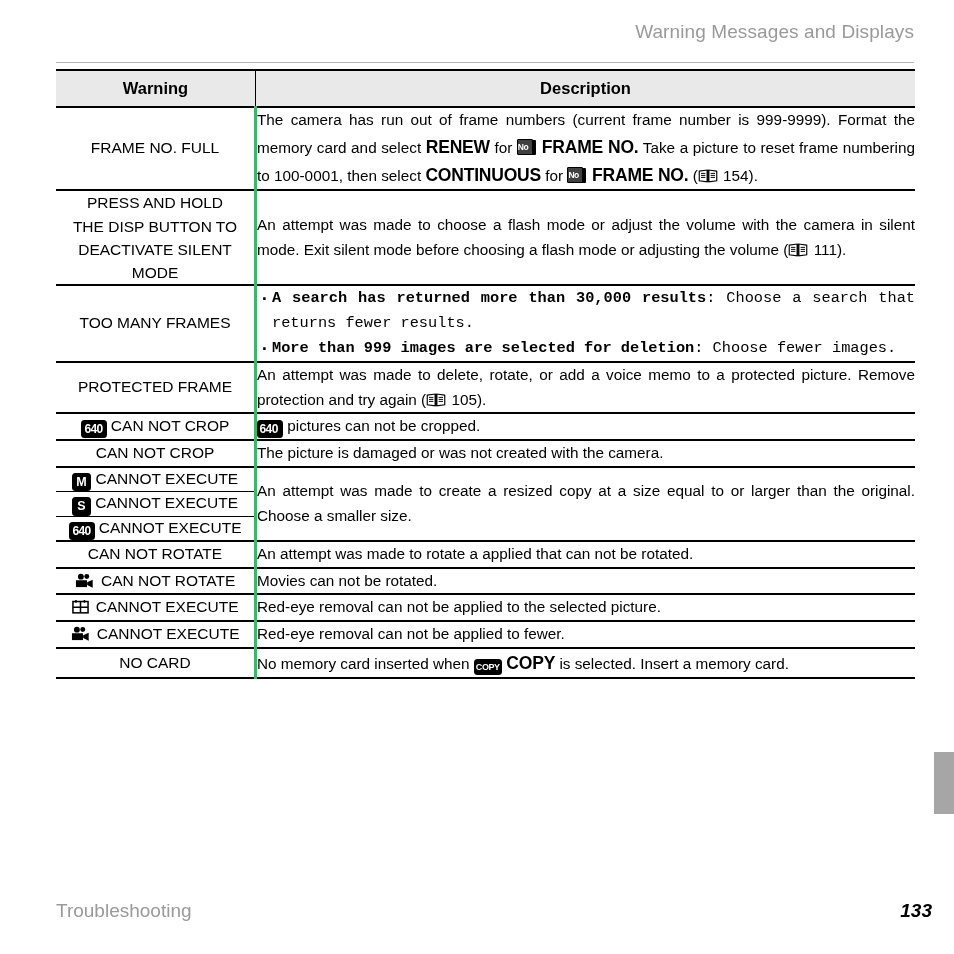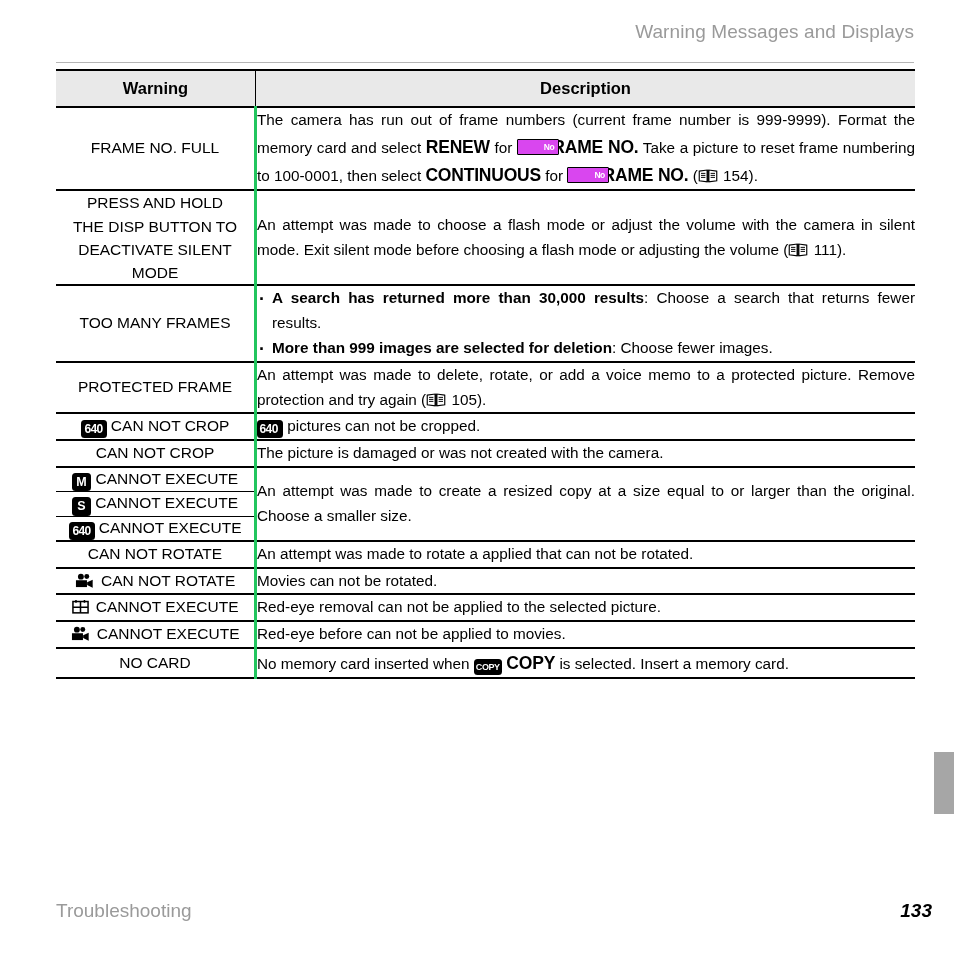--- a/index.html
+++ b/index.html
@@ -101,20 +101,21 @@
     font-weight: bold;
     font-size: 17.5px;
     letter-spacing: -0.2px;
   }
 
   
   .bullets {
     margin: 0;
     padding: 0;
     list-style: none;
+    font-family: Liberation Mono, monospace;
   }
   .bullets li {
     position: relative;
     padding-left: 15px;
     line-height: 1.62;
     text-align: justify;
     text-align-last: left;
   }
   .bullets li:before {
     content: "\00B7";
@@ -169,30 +170,29 @@
     position: absolute;
     right: 0; top: 1px;
     width: 16px; height: 15px;
     background: #000;
     border-radius: 1px;
   }
   .icon-frameno .fn-front {
     position: absolute;
     left: 0; top: 0;
     width: 14px; height: 14px;
-    background: #d946ef;
+    background: #404040;
     border: 1.5px solid #000;
     border-radius: 1px;
     color: #fff;
     font-size: 8.5px;
     font-weight: bold;
     line-height: 14px;
     text-align: center;
     letter-spacing: -0.5px;
-    padding-left: 26px;
   }
 
   
   .icon-book {
     display: inline-block;
     width: 20px;
     height: 14px;
     vertical-align: -2px;
     margin-right: 1px;
   }
@@ -337,21 +337,21 @@
           </svg><span> CANNOT EXECUTE</span></td>
         <td class="desc-cell rule-thick"><span>Red-eye removal can not be applied to the selected picture.</span></td>
       </tr>
       <tr>
         <td class="warn-cell rule-thick"><svg viewBox="0 0 20 16" class="icon-movie">
             <circle cx="6.2" cy="3.4" r="3.1" fill="#000"></circle>
             <circle cx="12.4" cy="3.2" r="2.6" fill="#000"></circle>
             <path d="M1 7.2 H12.6 V14.4 H1 Z" fill="#000"></path>
             <path d="M12.8 9.4 L18.6 6.6 V15 L12.8 12.2 Z" fill="#000"></path>
           </svg><span> CANNOT EXECUTE</span></td>
-        <td class="desc-cell rule-thick"><span>Red-eye before can not be applied to movies.</span></td>
+        <td class="desc-cell rule-thick"><span>Red-eye removal can not be applied to fewer.</span></td>
       </tr>
       <tr>
         <td class="warn-cell rule-thick">NO CARD</td>
         <td class="desc-cell rule-thick"><span>No memory card inserted when </span><span class="badge badge-copy">COPY</span><span class="big-bold"> COPY</span><span> is selected.  Insert a memory card.</span></td>
       </tr>
     </tbody>
 </table>
 
 <div class="edge-tab"></div>
 

